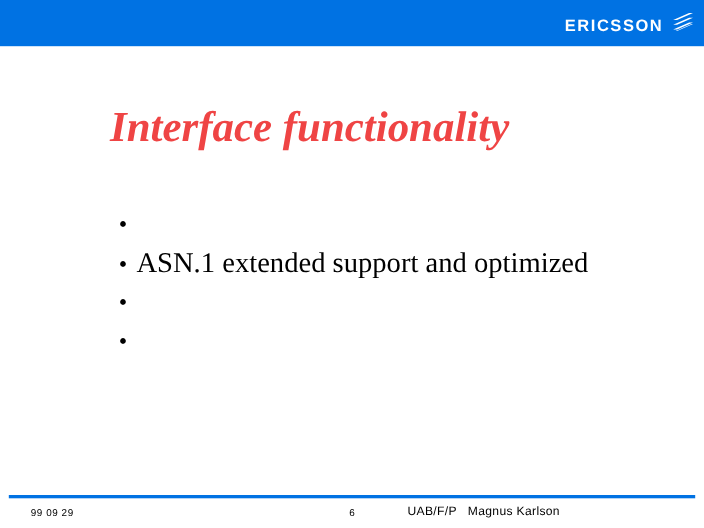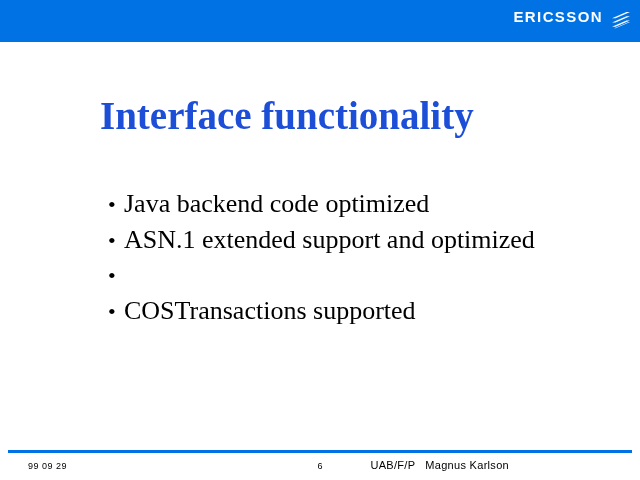--- a/index.html
+++ b/index.html
@@ -25,21 +25,21 @@
     top: 0;
     width: 640px;
     height: 42px;
     background: #0072e3;
   }
   .brand {
     position: absolute;
     right: 8px;
     top: 9px;
     display: flex;
-    align-items: flex-start;
+    align-items: flex-end;
     gap: 7px;
   }
   .brand-wordmark {
     color: #ffffff;
     font-family: "Liberation Sans", sans-serif;
     font-size: 15px;
     font-weight: bold;
     letter-spacing: 1.4px;
     line-height: 1;
     white-space: nowrap;
@@ -52,22 +52,23 @@
 
   
   .slide-title {
     position: absolute;
     left: 100px;
     top: 96px;
     font-family: "Liberation Serif", serif;
     font-weight: bold;
     font-size: 39px;
     line-height: 1;
-    color: #1d4ed8;
+    color: #ef4444;
     white-space: nowrap;
+    font-style: italic;
   }
 
   
   .bullet-list {
     position: absolute;
     left: 108px;
     top: 186px;
     margin: 0;
     padding: 0;
     list-style: none;
@@ -151,32 +152,30 @@
         </svg>
       </span>
     </div>
   </div>
 
   <div class="slide-title">Interface functionality</div>
 
   <ul class="bullet-list">
     <li class="bullet-item">
       <span class="bullet-marker">•</span>
-      <span class="bullet-text">Java backend code optimized</span>
     </li>
     <li class="bullet-item">
       <span class="bullet-marker">•</span>
       <span class="bullet-text">ASN.1 extended support and optimized</span>
     </li>
     <li class="bullet-item">
       <span class="bullet-marker">•</span>
     </li>
     <li class="bullet-item">
       <span class="bullet-marker">•</span>
-      <span class="bullet-text">COSTransactions supported</span>
     </li>
   </ul>
 
   <div class="footer-rule"></div>
   <div class="footer">
     <span class="footer-date">99 09 29</span>
     <span class="footer-page">6</span>
     <span class="footer-author">
       <span class="footer-unit">UAB/F/P</span><span>Magnus Karlson</span>
     </span>

